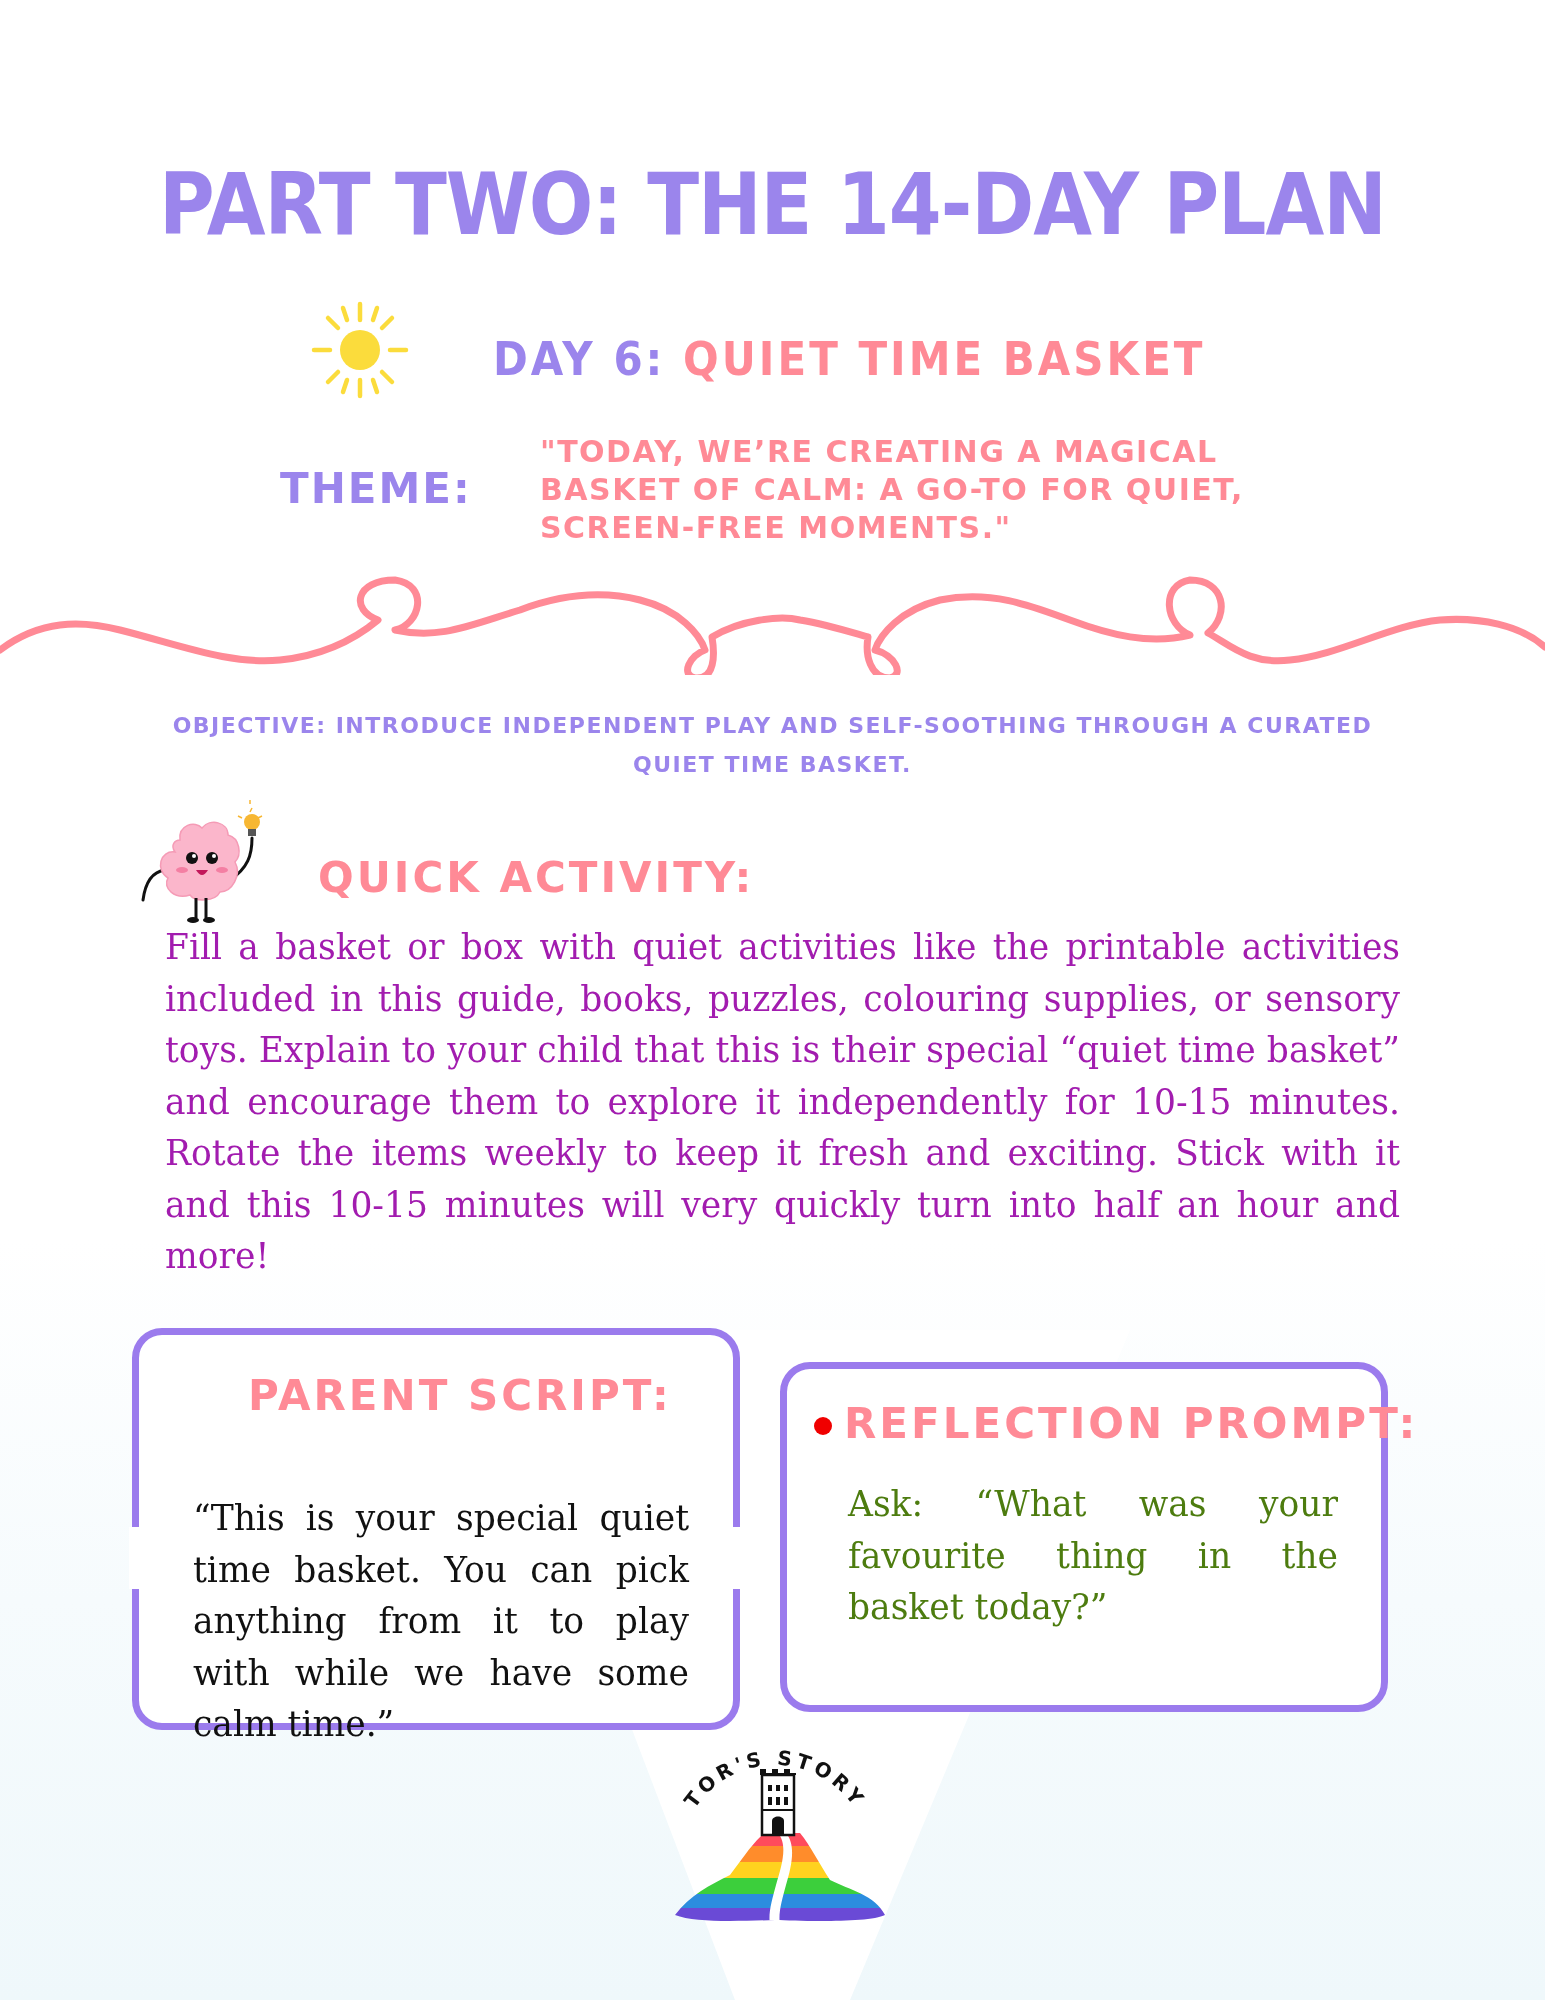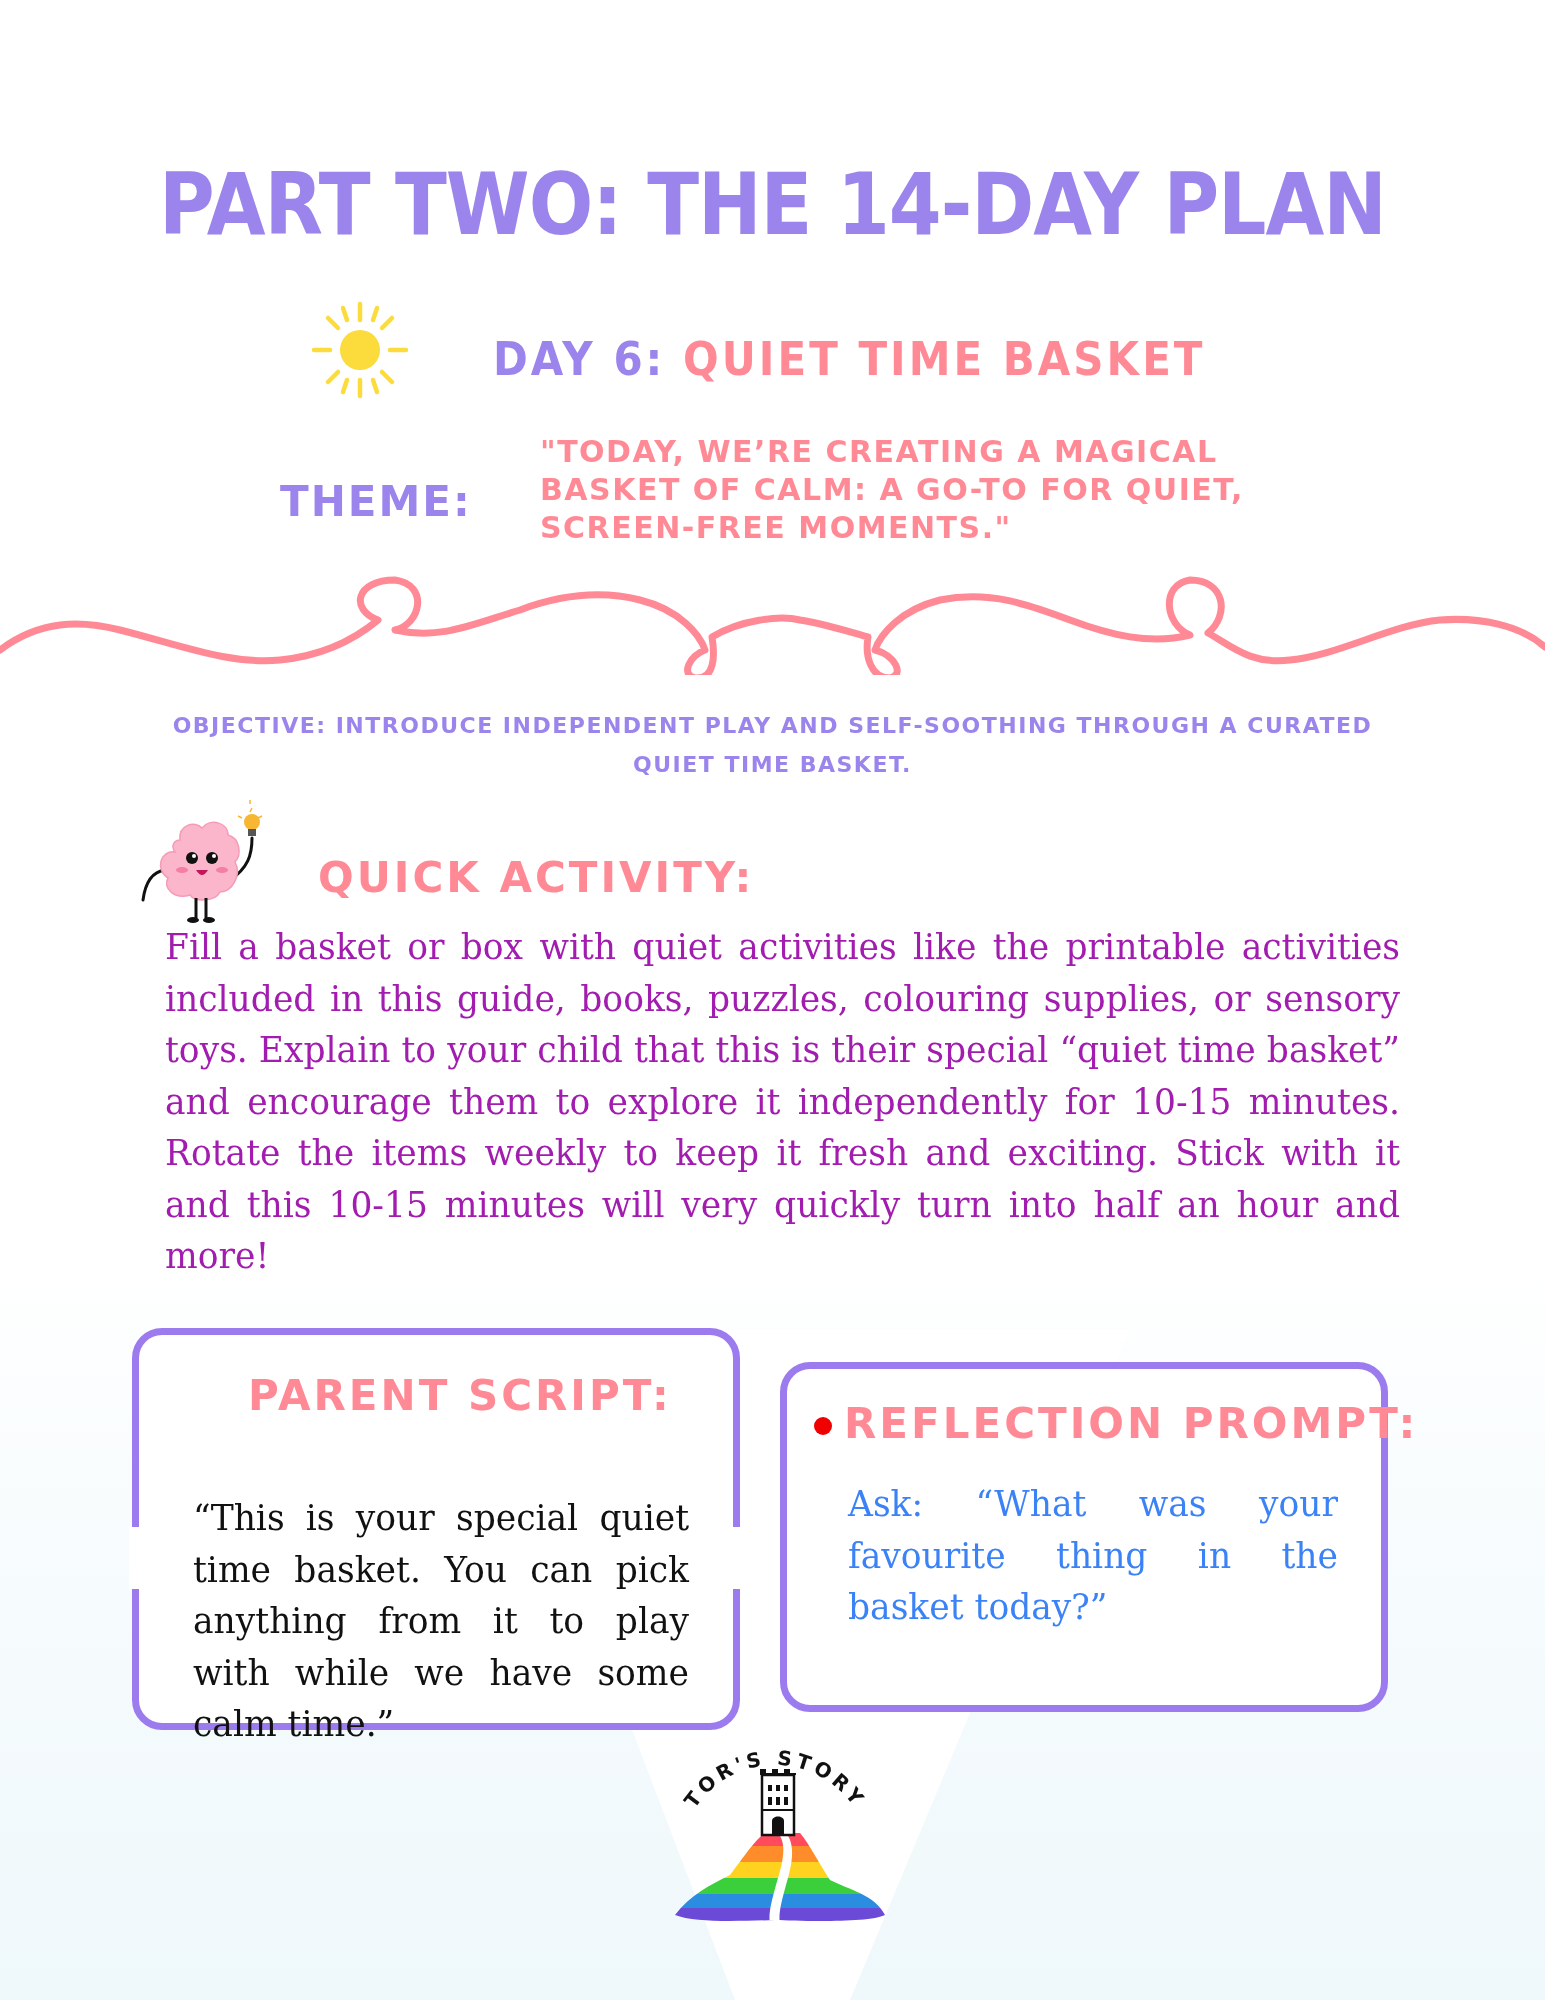--- a/index.html
+++ b/index.html
@@ -38,21 +38,21 @@
   .sun { position: absolute; left: 310px; top: 300px; width: 100px; height: 100px; }
 
   .day-heading {
     position: absolute; left: 493px; top: 332px;
     font-size: 42px; letter-spacing: 3px;
     transform: scaleY(1.1);
     transform-origin: left top;
   }
 
   .theme-label {
-    position: absolute; left: 280px; top: 477px;
+    position: absolute; left: 280px; top: 464px;
     font-size: 42px; letter-spacing: 2px;
   }
   .theme-text {
     position: absolute; left: 540px; top: 433px; width: 810px;
     font-size: 30px; line-height: 38px; letter-spacing: 1.5px;
   }
 
   .divider { position: absolute; left: 0; top: 565px; width: 1545px; height: 110px; }
 
   .objective {
@@ -104,21 +104,21 @@
 
   .reflect-bullet {
     position: absolute; left: 27px; top: 48px; width: 18px; height: 18px;
     border-radius: 50%; background: #f00000;
   }
   .reflect-heading {
     position: absolute; left: 57px; top: 30px; white-space: nowrap;
   }
   .reflect-text {
     position: absolute; left: 61px; top: 110px; width: 490px;
-    font-size: 34.5px; line-height: 51.5px; color: #3b82f6; text-align: justify;
+    font-size: 34.5px; line-height: 51.5px; color: #4d7c0f; text-align: justify;
   }
   .justify-last { text-align-last: left; }
 
   .logo { position: absolute; left: 650px; top: 1745px; width: 250px; height: 195px; }
   .logo-text {
     font-family: "DejaVu Sans", sans-serif; font-weight: bold; font-size: 20px; fill: #111;
     letter-spacing: 4px;
   }
 </style>
 </head>

